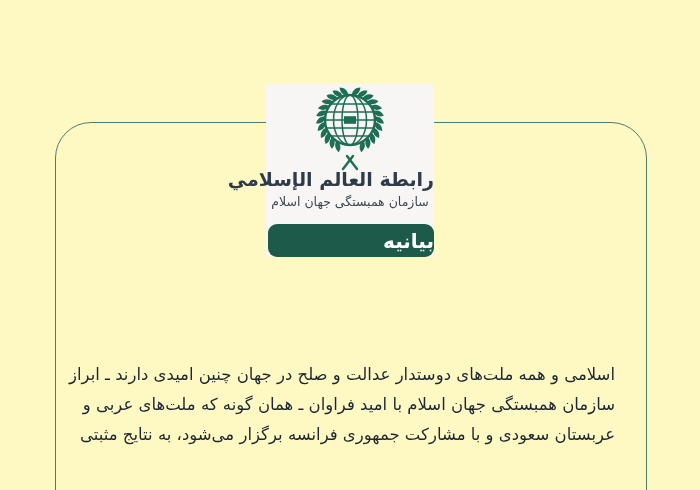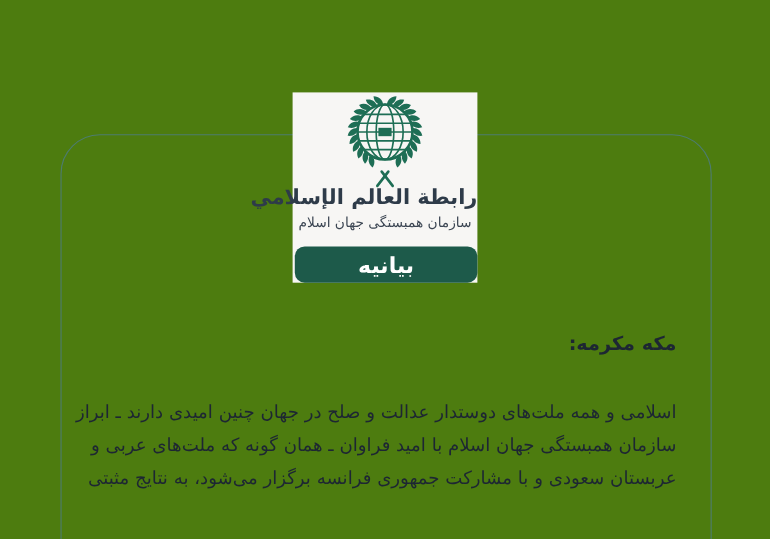--- a/index.html
+++ b/index.html
@@ -8,21 +8,21 @@
     font-family: "DejaVu Sans", sans-serif;
     background: #f7f6f4;
     overflow: hidden;
     position: relative;
   }
   .page {
     position: absolute;
     inset: 0;
     width: 700px;
     height: 490px;
-    background: #4d7c0f;
+    background: #fef9c3;
     overflow: hidden;
   }
   
   .card {
     position: absolute;
     left: 55px;
     top: 122px;
     width: 592px;
     height: 430px;
     border: 1.5px solid #4d7c6f;
@@ -66,21 +66,21 @@
   .banner {
     margin-top: 15px;
     width: 166px;
     height: 33px;
     background: #1d5a4a;
     border-radius: 9px;
     color: #ffffff;
     font-size: 20px;
     font-weight: bold;
     line-height: 34px;
-    text-align: center;
+    text-align: right;
   }
   .heading {
     position: absolute;
     top: 303px;
     right: 85px;
     font-size: 17.5px;
     font-weight: bold;
     color: #1d2633;
     direction: rtl;
     z-index: 2;
@@ -165,21 +165,20 @@
         <line x1="43" y1="85" x2="53" y2="72"></line>
         <line x1="57" y1="85" x2="47" y2="72"></line>
       </g>
     </svg>
 
     <div class="calligraphy">رابطة العالم الإسلامي</div>
     <div class="subtitle">سازمان همبستگی جهان اسلام</div>
     <div class="banner">بیانیه</div>
   </div>
 
-  <div class="heading">مکه مکرمه:</div>
 
   <div class="body-text">
     <div class="line">اسلامی و همه ملت‌های دوستدار عدالت و صلح در جهان چنین امیدی دارند ـ ابراز</div>
     <div class="line">سازمان همبستگی جهان اسلام با امید فراوان ـ همان گونه که ملت‌های عربی و</div>
     <div class="line">عربستان سعودی و با مشارکت جمهوری فرانسه برگزار می‌شود، به نتایج مثبتی</div>
   </div>
 
 </div>
 
 </body></html>

